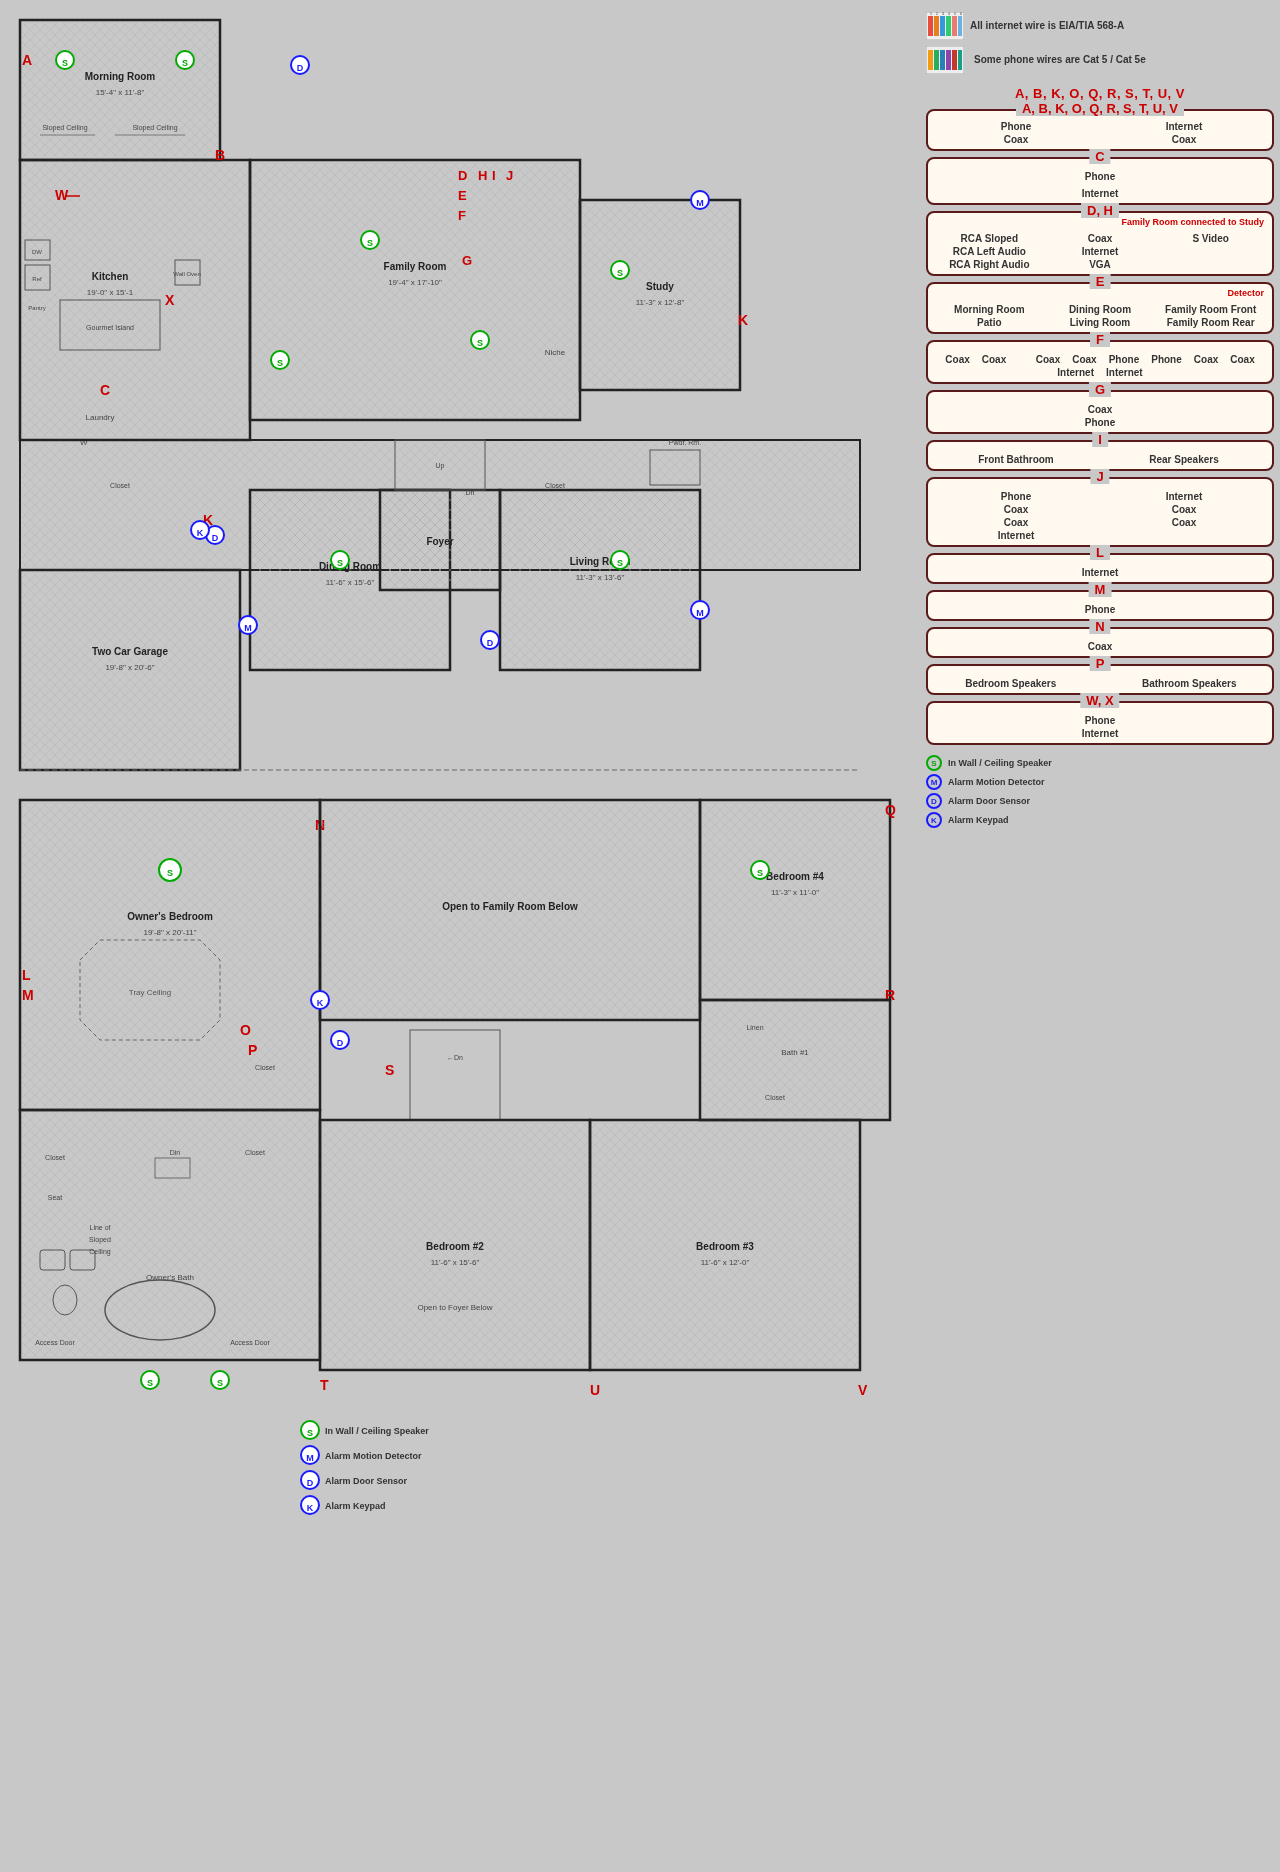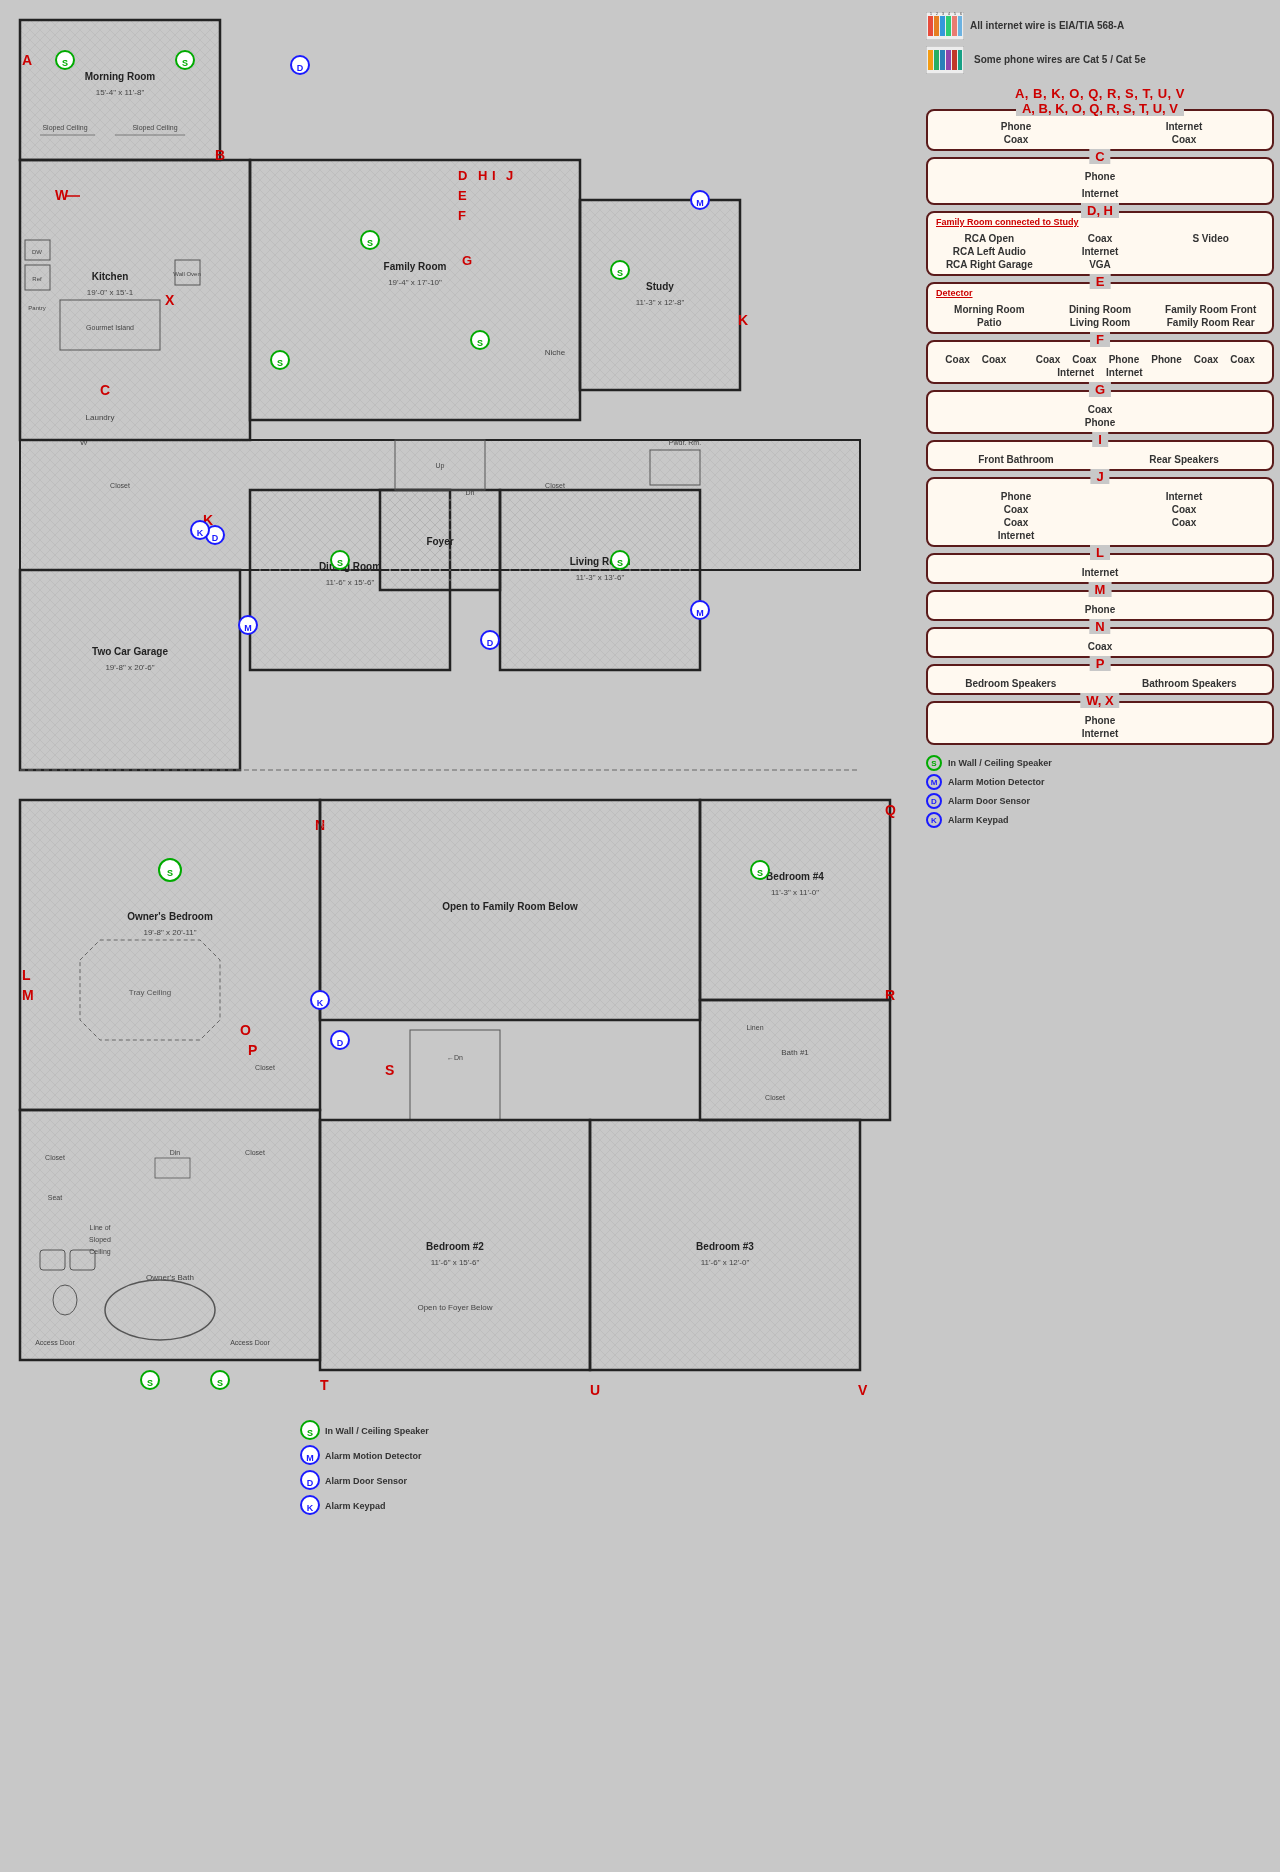--- a/index.html
+++ b/index.html
@@ -78,26 +78,25 @@
       left: 50%;
       transform: translateX(-50%);
       background: #c8c8c8;
       padding: 0 6px;
       font-size: 13px;
       font-weight: bold;
       color: #cc0000;
       white-space: nowrap;
     }
     .legend-section-subtitle {
-      text-align: left;
+      text-align: right;
       font-size: 9px;
       font-weight: bold;
       color: #cc0000;
       margin-bottom: 2px;
-      text-decoration: underline;
     }
     .legend-content {
       display: flex;
       flex-wrap: wrap;
       justify-content: center;
       gap: 2px 12px;
       padding-top: 6px;
     }
     .legend-item {
       font-size: 10px;
@@ -529,27 +528,27 @@
       <div class="legend-content" style="flex-direction:column;align-items:center;gap:6px;padding-top:8px;">
         <span class="legend-item">Phone</span>
         <span class="legend-item">Internet</span>
       </div>
     </div>
 
     <div class="legend-section">
       <span class="legend-section-title">D, H</span>
       <div class="legend-section-subtitle">Family Room connected to Study</div>
       <div class="legend-content three-col" style="padding-top:4px;">
-        <span class="legend-item">RCA Open</span>
+        <span class="legend-item">RCA Sloped</span>
         <span class="legend-item">Coax</span>
         <span class="legend-item">S Video</span>
         <span class="legend-item">RCA Left Audio</span>
         <span class="legend-item">Internet</span>
         <span class="legend-item"></span>
-        <span class="legend-item">RCA Right Garage</span>
+        <span class="legend-item">RCA Right Audio</span>
         <span class="legend-item">VGA</span>
         <span class="legend-item"></span>
       </div>
     </div>
 
     <div class="legend-section">
       <span class="legend-section-title">E</span>
       <div class="legend-section-subtitle">Detector</div>
       <div class="legend-content three-col" style="padding-top:4px;">
         <span class="legend-item">Morning Room</span>

